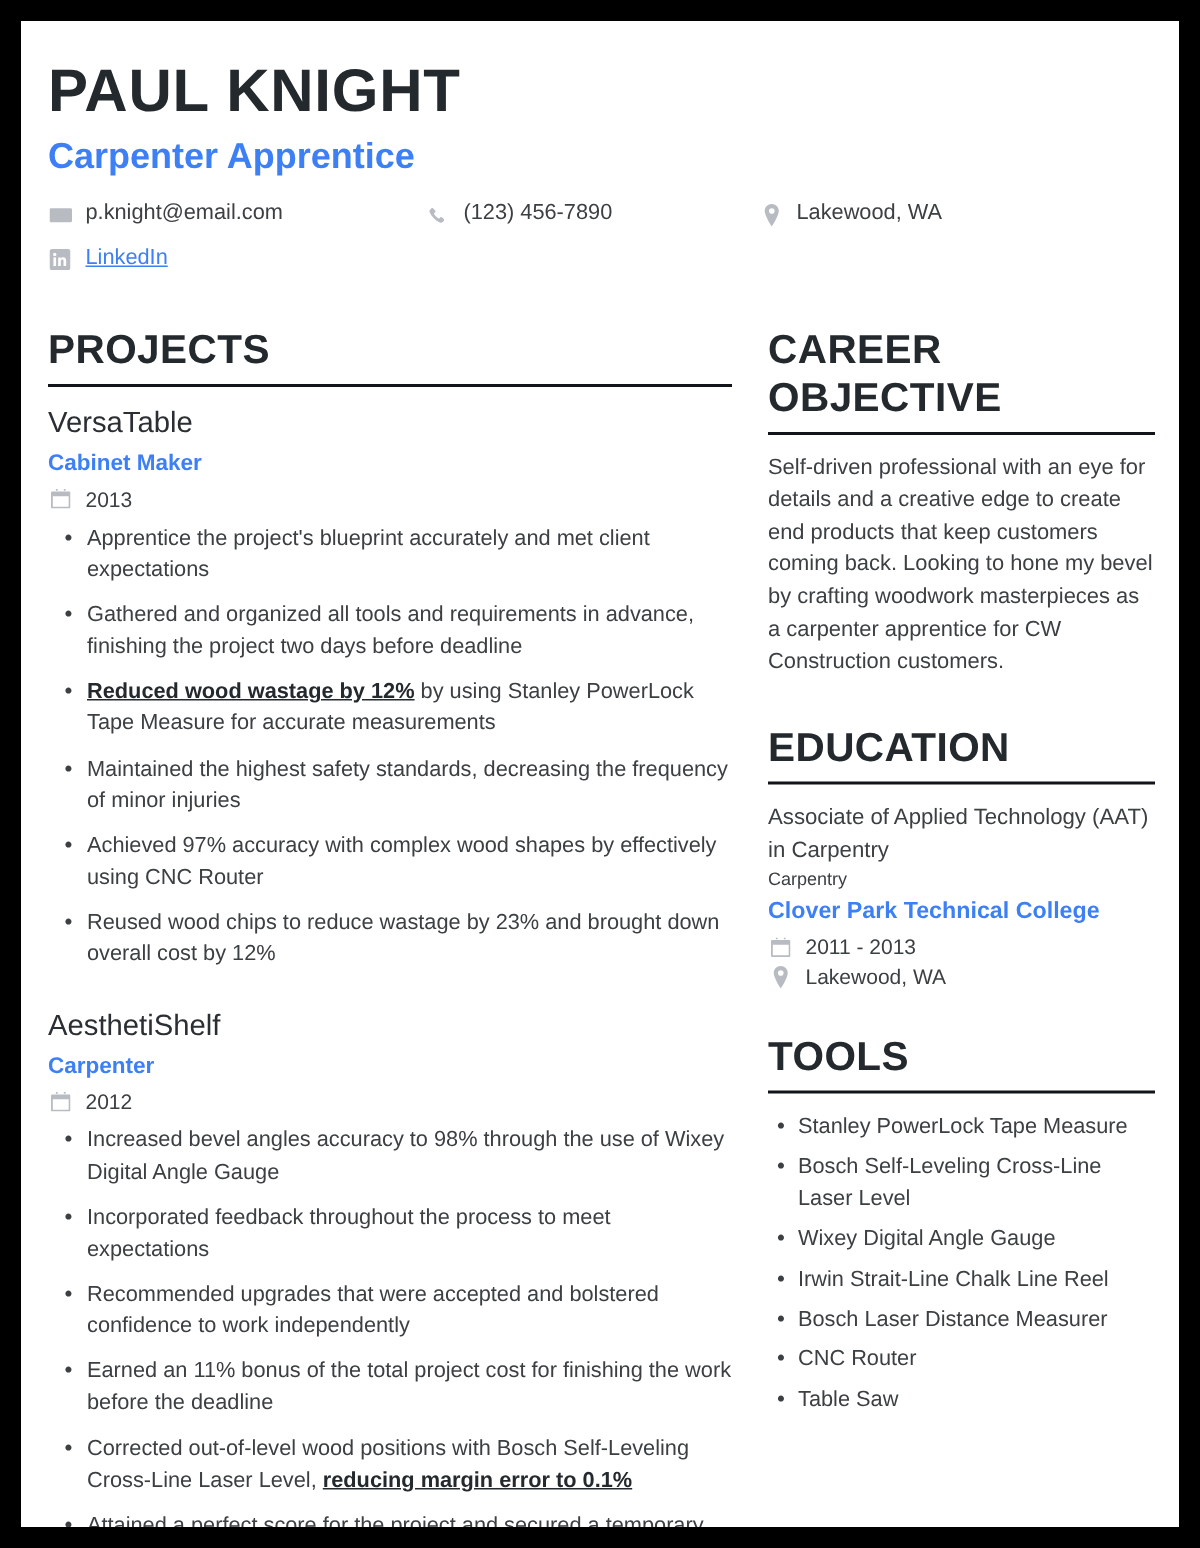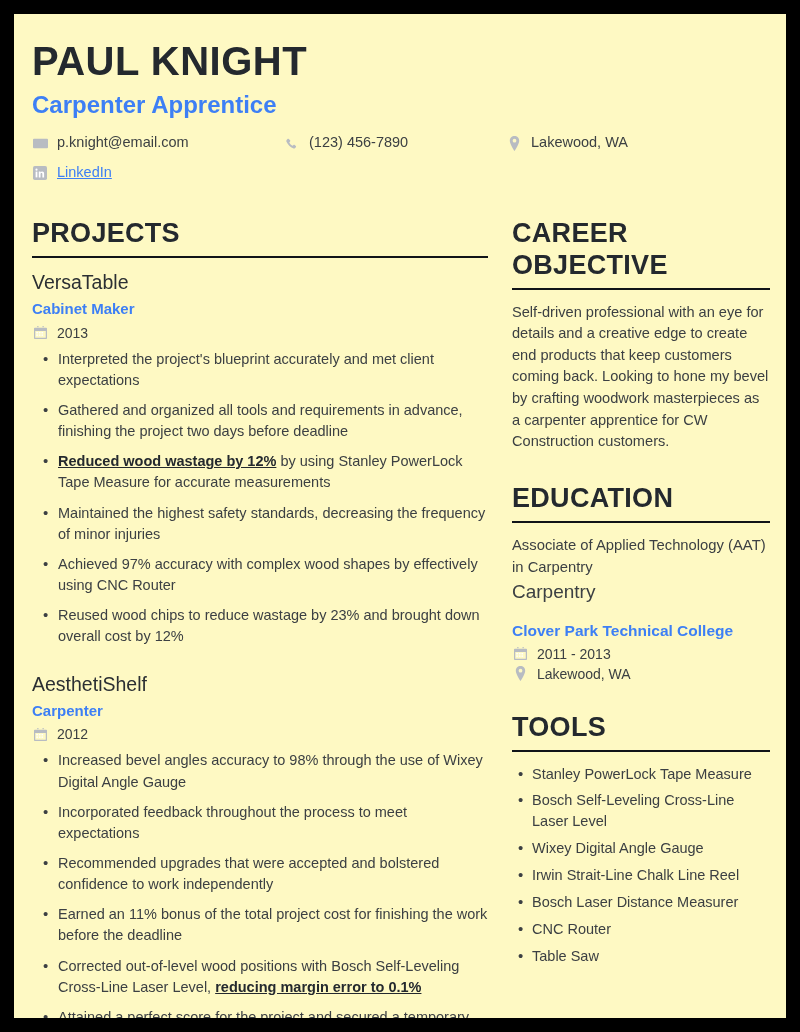--- a/index.html
+++ b/index.html
@@ -12,21 +12,21 @@
     background: #000000;
     font-family: "Liberation Sans", sans-serif;
     overflow: hidden;
   }
   .page {
     position: absolute;
     left: 14px;
     top: 14px;
     width: 772px;
     height: 1004px;
-    background: #fef9c3;
+    background: #ffffff;
     box-sizing: border-box;
     overflow: hidden;
   }
   .inner {
     padding: 26px 18px 0 18px;
   }
 
   
   .name {
     font-size: 40px;
@@ -158,24 +158,24 @@
     color: #3c4043;
     margin: 0;
   }
   .edu-degree {
     font-size: 14.8px;
     line-height: 1.48;
     color: #3c4043;
     margin: 0;
   }
   .edu-field {
-    font-size: 19px;
+    font-size: 12px;
     line-height: 1.48;
     color: #3c4043;
-    margin: 0 0 14px 0;
+    margin: 0 0 2px 0;
   }
   .edu-school {
     font-size: 15.5px;
     font-weight: 700;
     color: #3d7ff5;
     margin: 0 0 5px 0;
     line-height: 1.3;
   }
   ul.tools {
     margin: 2px 0 0 0;
@@ -272,21 +272,21 @@
                 <rect x="6.0" y="7.4" width="2" height="1.7" fill="#ffffff"></rect>
                 <rect x="9.2" y="7.4" width="2" height="1.7" fill="#ffffff"></rect>
                 <rect x="2.8" y="10.4" width="2" height="1.7" fill="#ffffff"></rect>
                 <rect x="6.0" y="10.4" width="2" height="1.7" fill="#ffffff"></rect>
                 <rect x="9.2" y="10.4" width="2" height="1.7" fill="#ffffff"></rect>
               </svg>
             </span>
             <span>2013</span>
           </div>
           <ul class="bullets">
-            <li><span>Interpreted the project's blueprint accurately and met client expectations</span></li>
+            <li><span>Apprentice the project's blueprint accurately and met client expectations</span></li>
             <li><span>Gathered and organized all tools and requirements in advance, finishing the project two days before deadline</span></li>
             <li><span class="hl">Reduced wood wastage by 12%</span><span> by using Stanley PowerLock Tape Measure for accurate measurements</span></li>
             <li><span>Maintained the highest safety standards, decreasing the frequency of minor injuries</span></li>
             <li><span>Achieved 97% accuracy with complex wood shapes by effectively using CNC Router</span></li>
             <li><span>Reused wood chips to reduce wastage by 23% and brought down overall cost by 12%</span></li>
           </ul>
         </div>
 
         <div class="entry" style="margin-top:24px;">
           <div class="entry-title">AesthetiShelf</div>

